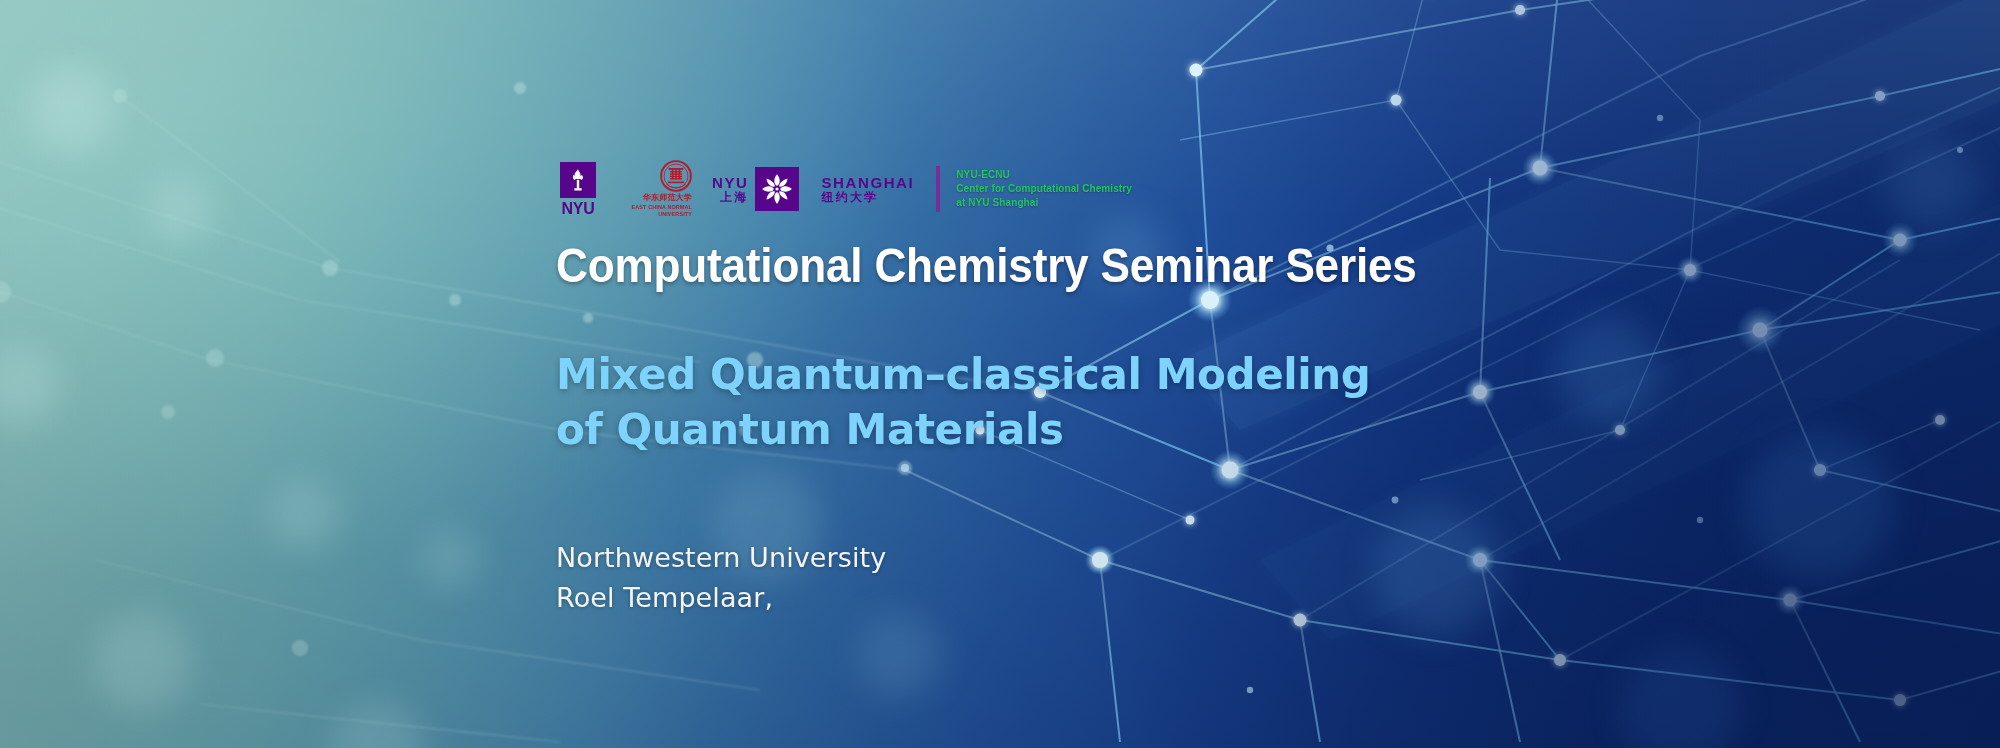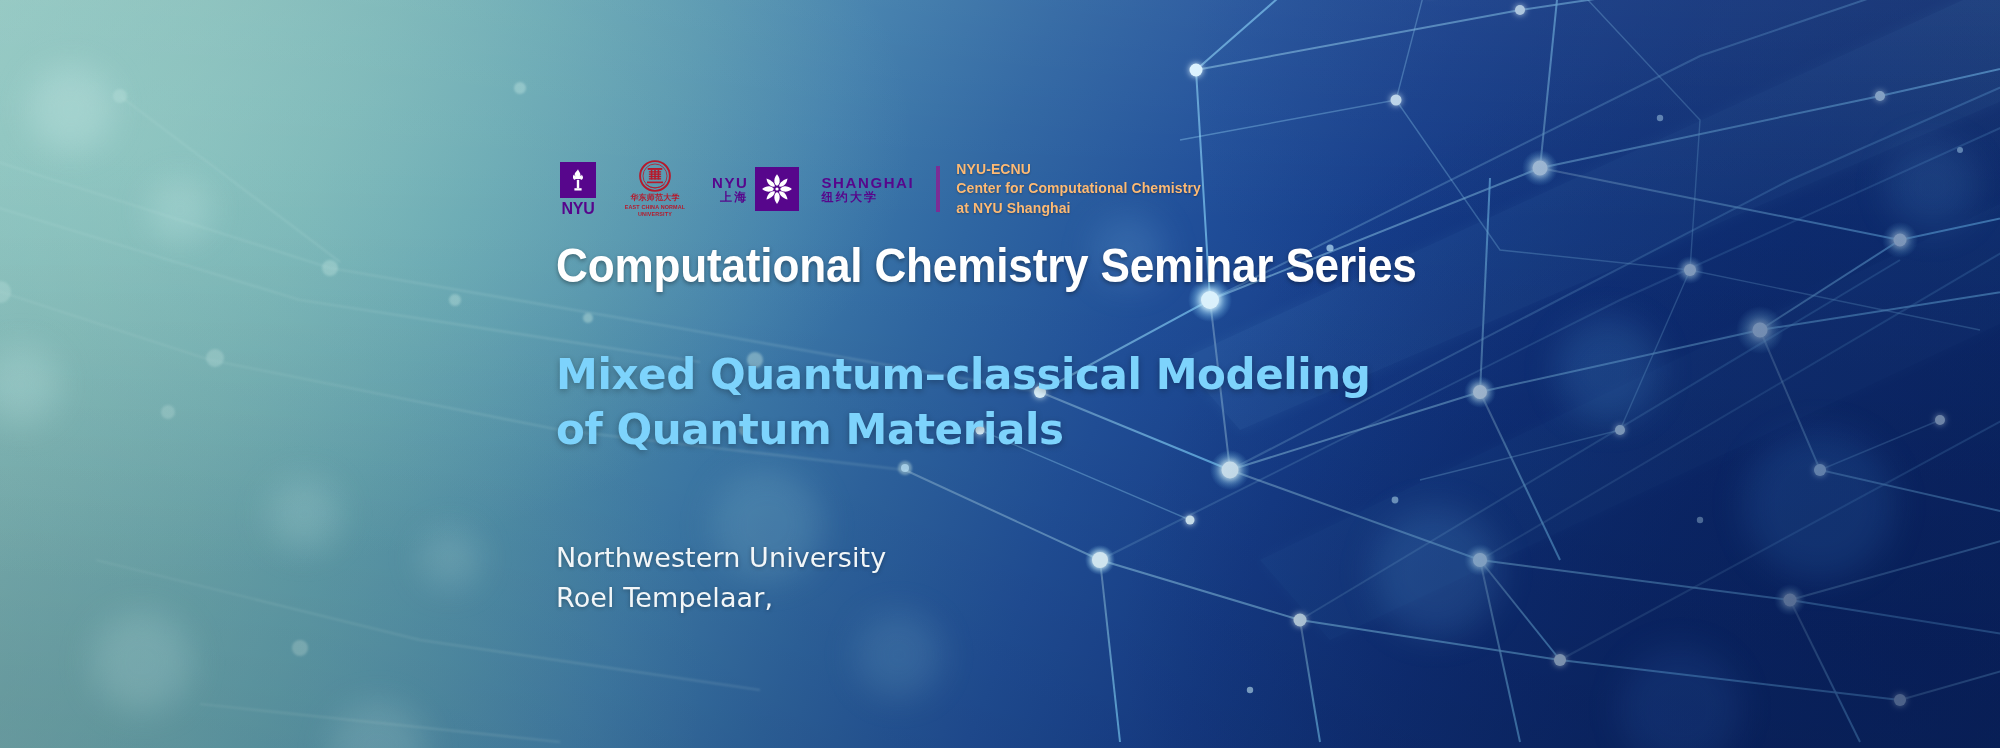--- a/index.html
+++ b/index.html
@@ -89,21 +89,21 @@
     font-family:"Liberation Sans", sans-serif;
     font-weight:bold;
     font-size:16px;
     letter-spacing:-0.3px;
     color:#57068c;
     line-height:1;
     margin-top:3px;
   }
 
   
-  .ecnu-logo { display:flex; flex-direction:column; align-items:center; width:74px; margin-left:18px; }
+  .ecnu-logo { display:flex; flex-direction:column; align-items:flex-end; width:74px; margin-left:18px; }
   .ecnu-seal { width:32px; height:32px; }
   .ecnu-cn {
     font-size:8px; color:#b7192b; font-weight:bold; line-height:1.1;
     margin-top:2px; letter-spacing:0.2px;
     font-family:"DejaVu Sans", sans-serif;
   }
   .ecnu-en {
     font-size:5.4px; color:#b7192b; font-weight:bold; line-height:1.25;
     text-align:center; letter-spacing:0.15px; margin-top:1px;
   }
@@ -126,23 +126,23 @@
     width:44px; height:44px; background:#57068c;
     display:flex; align-items:center; justify-content:center;
   }
 
   
   .logo-div {
     width:4px; height:46px; background:#7b2d95;
     margin-left:22px; margin-right:16px;
   }
   .center-name {
-    color:#fdba74;
+    color:#22c55e;
     font-weight:bold;
-    font-size:14px;
+    font-size:10px;
     line-height:1.38;
     letter-spacing:0.1px;
     text-shadow:0 1px 2px rgba(0,0,0,0.30);
   }
 
   
   .series {
     position:absolute;
     left:0; top:241px;
     color:#ffffff;

